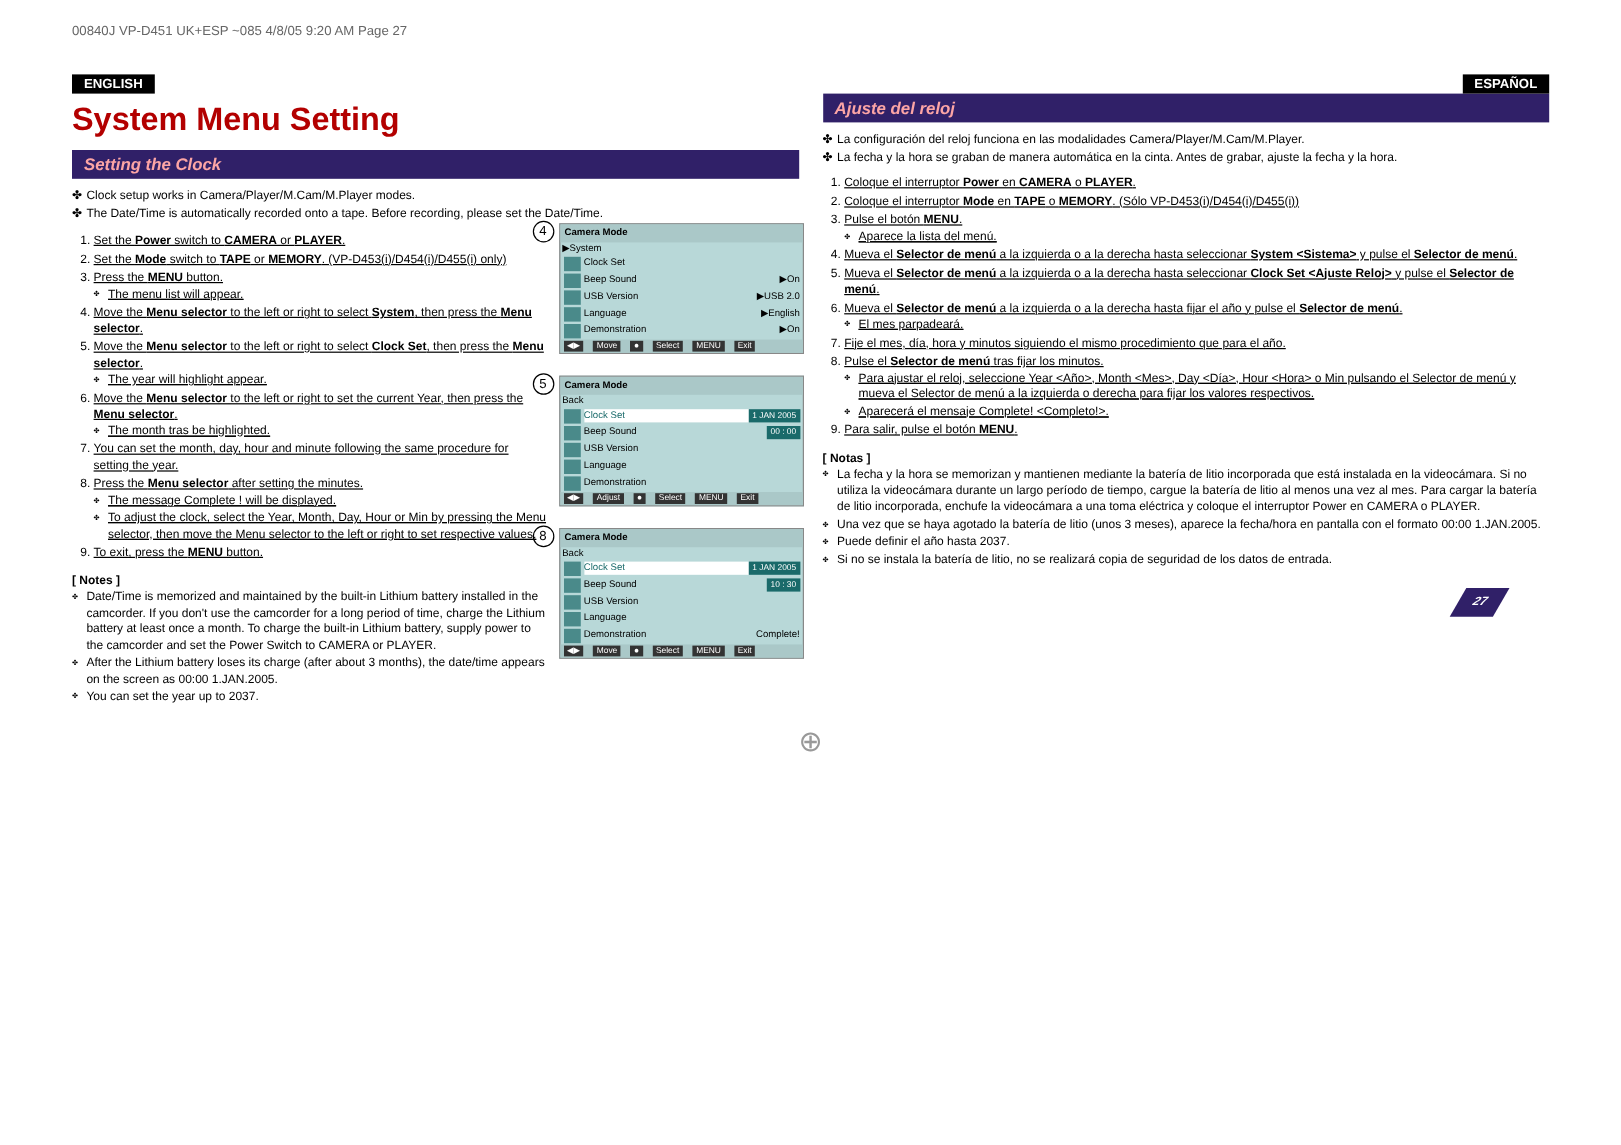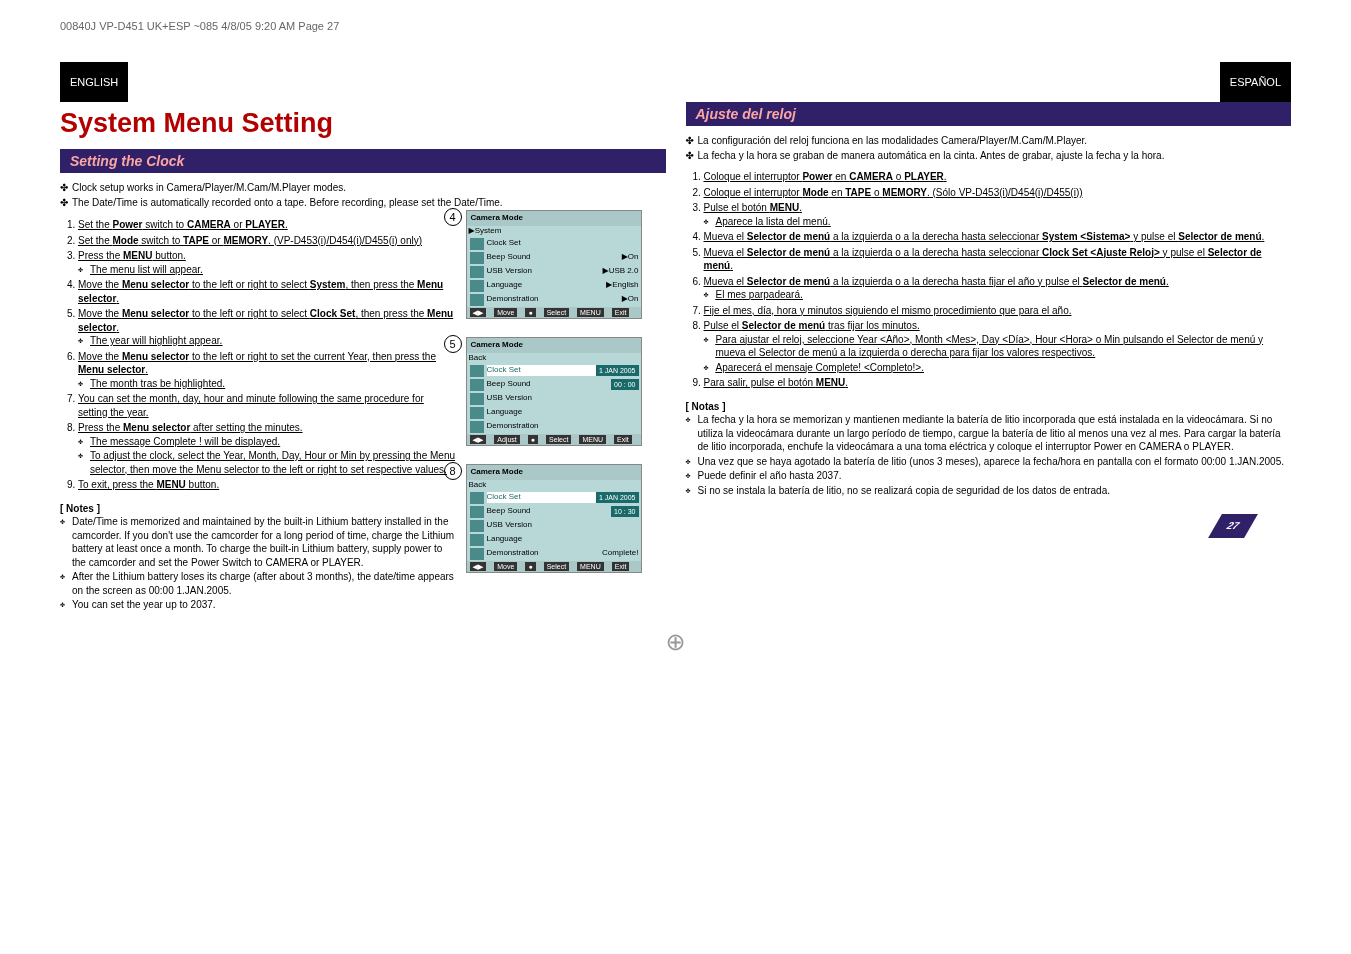--- a/index.html
+++ b/index.html
@@ -1,40 +1,40 @@
 <!DOCTYPE html>
 <html><head>
   <meta charset="utf-8">
   <style>
     * { margin: 0; padding: 0; box-sizing: border-box; }
     body { font-family: Arial, Helvetica, sans-serif; font-size: 10px; background: #fff; color: #000; width: 1351px; padding: 20px 60px; }
     .header-line { font-size: 11px; color: #666; margin-bottom: 30px; }
     .page-wrap { display: flex; gap: 20px; }
     .col { flex: 1; }
-    .lang-badge { background: #000; color: #fff; padding: 14px 10px; font-size: 11px; font-weight: normal; display: inline-block; }
+    .lang-badge { background: #000; color: #fff; padding: 2px 10px; font-size: 11px; font-weight: bold; display: inline-block; }
     .lang-badge.right { float: right; }
     .main-title { color: #b30000; font-size: 27px; font-weight: bold; margin: 6px 0 10px 0; }
     .section-bar { background: #302068; color: #fca5a5; font-style: italic; font-size: 14px; padding: 4px 10px; font-weight: bold; }
     .content { padding: 8px 0 0 0; font-size: 10px; line-height: 1.35; }
     .content ul { list-style: none; padding-left: 0; }
     .content ul li { padding-left: 12px; position: relative; margin-bottom: 1px; }
     .content ul li::before { content: "✤"; position: absolute; left: 0; }
     .steps { margin-top: 8px; }
     .steps li { margin-bottom: 2px; text-decoration: underline; }
     .sub { list-style: none; padding-left: 12px; }
     .sub li { padding-left: 10px; position: relative; }
     .sub li::before { content: "■"; font-size: 6px; position: absolute; left: 0; top: 3px; }
     .notes-h { font-weight: bold; margin-top: 10px; }
     .notes li { padding-left: 10px; position: relative; margin-bottom: 2px; }
     .notes li::before { content: "■"; font-size: 6px; position: absolute; left: 0; top: 3px; }
     ol { list-style-position: outside; padding-left: 18px; }
     .figs { width: 200px; margin-left: 10px; }
     .fig { margin-bottom: 18px; position: relative; }
     .fig-num { position: absolute; left: -22px; top: -2px; width: 18px; height: 18px; border: 1px solid #000; border-radius: 50%; text-align: center; line-height: 16px; font-size: 11px; }
-    .lcd { background: #b8d8d8; border: 1px solid #888; width: 176px; font-size: 8px; }
+    .lcd { background: #b8d8d8; border: 1px solid #888; width: 204px; font-size: 8px; }
     .lcd-title { background: #aac8c8; padding: 2px 4px; font-weight: bold; }
     .lcd-row { display: flex; align-items: center; padding: 0 2px; }
     .lcd-icon { width: 14px; height: 12px; background: #4a8a8a; margin: 1px 3px 1px 1px; }
     .lcd-label { flex: 1; color: #000; }
     .lcd-val { color: #000; }
     .lcd-sel { background: #fff; color: #1a6a6a; }
     .lcd-foot { background: #aac8c8; padding: 1px 3px; font-size: 7px; display: flex; gap: 8px; }
     .lcd-foot span { background: #333; color: #fff; padding: 0 3px; }
     .date-box { background: #1a6a6a; color: #fff; padding: 1px 3px; font-size: 7px; }
     .page-num { position: absolute; right: 40px; bottom: 0; background: #302068; color: #fff; width: 36px; height: 24px; text-align: center; line-height: 24px; font-weight: bold; transform: skewX(-30deg); }

